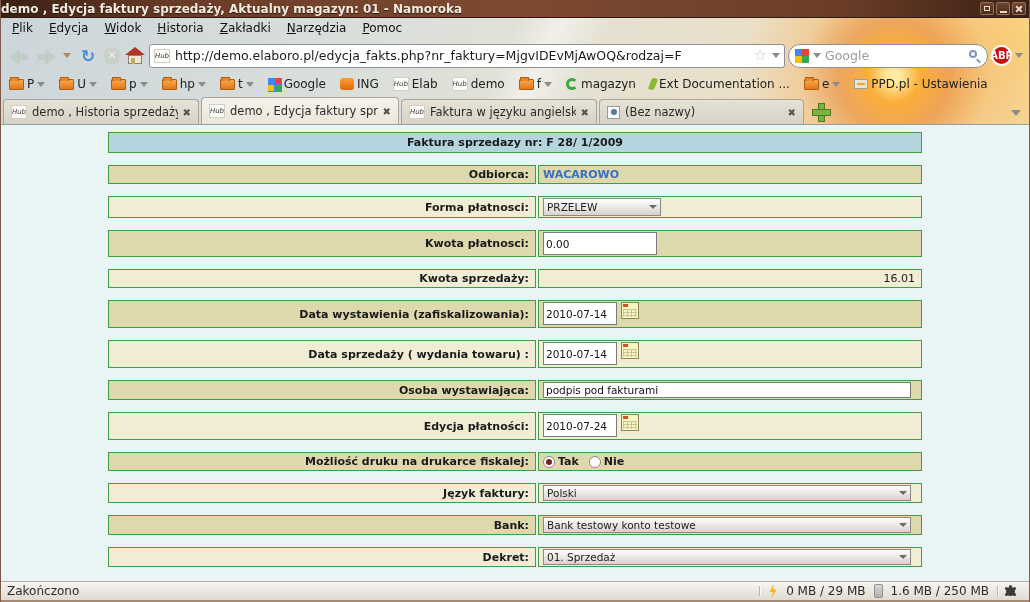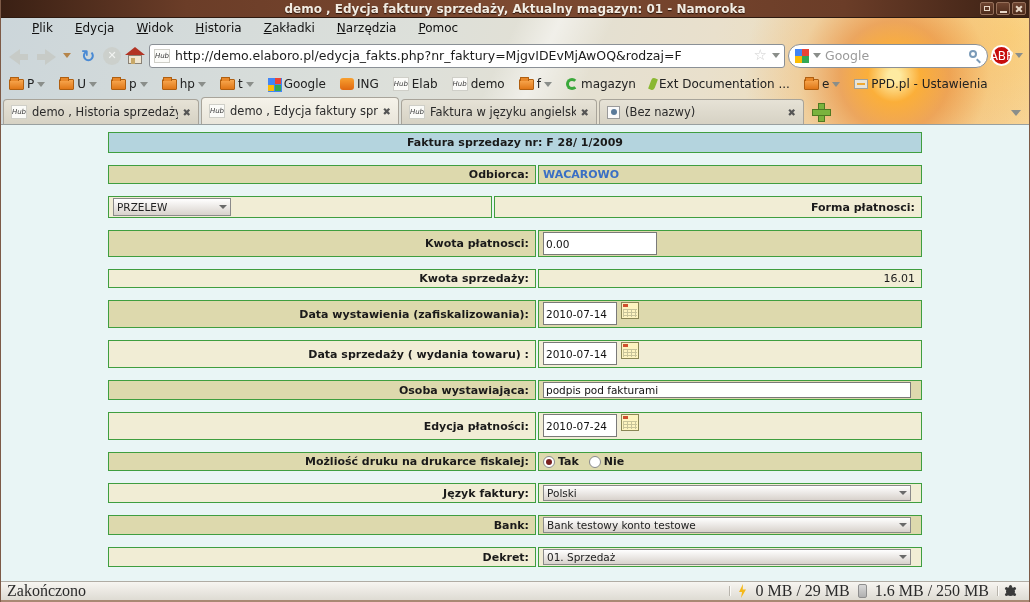--- a/index.html
+++ b/index.html
@@ -9,21 +9,21 @@
     font-size:12px; color:#1a1a1a; background:#e9f5f5; overflow:hidden;
     border-left:1px solid #7d5a47; border-right:1px solid #7d5a47;
   }
   
   .titlebar {
     height:18px; display:flex; align-items:center; position:relative;
     background:linear-gradient(90deg,#3a2014 0%,#6b3d28 18%,#7d4a31 50%,#6b3d28 82%,#3a2014 100%);
     border-bottom:1px solid #2e1a10;
   }
   .title-text {
-    flex:1; text-align:center; color:#f3ece2; font-weight:bold; font-size:12px;
+    flex:1; color:#f3ece2; font-weight:bold; font-size:12px;
     text-shadow:0 1px 1px #2a140a; white-space:nowrap; overflow:hidden;
   }
   .winbtns { position:absolute; right:3px; top:2px; display:flex; gap:2px; }
   .winbtn {
     width:14px; height:13px; background:linear-gradient(180deg,#6e4430,#4e2c1c);
     border:1px solid #96705a; border-radius:2px; color:#e8d8c8; font-size:8px;
     display:flex; align-items:center; justify-content:center; line-height:1;
   }
   .glyph-restore { width:6px; height:5px; border:1px solid #e8d8c8; }
   .glyph-min { width:7px; height:2px; background:#e8d8c8; margin-top:6px; }
@@ -32,21 +32,21 @@
   .glyph-close:before{transform:rotate(45deg);} .glyph-close:after{transform:rotate(-45deg);}
   
   .chrome {
     height:106px; position:relative;
     background:
       radial-gradient(circle at 893px 58px, rgba(255,235,160,.95) 6px, rgba(252,170,45,.9) 26px, rgba(233,120,22,.55) 55px, rgba(244,170,80,.3) 95px, rgba(0,0,0,0) 150px),
       radial-gradient(circle at 1010px 15px, rgba(255,205,100,.55), rgba(0,0,0,0) 110px),
       linear-gradient(115deg, rgba(255,255,255,0) 48%, rgba(255,255,255,.5) 52%, rgba(255,255,255,0) 57%),
       linear-gradient(105deg,#ccd6da 0%,#dde0da 40%,#e9e0cc 68%,#f2dcae 88%,#f6d79e 100%);
   }
-  .menubar { height:20px; display:flex; align-items:center; padding-left:4px; gap:8px;margin-left:20px; }
+  .menubar { height:20px; display:flex; align-items:center; padding-left:4px; gap:2px; }
   .menu-item { display:inline-block; padding:2px 7px; font-size:12px; color:#111; }
   .menu-item::first-letter { text-decoration:underline; }
   
   .navbar { height:35px; display:flex; align-items:center; padding:0 6px; gap:3px; }
   .navicon { display:flex; align-items:center; justify-content:center; }
   .arrow { width:24px; height:24px; position:relative; }
   .arrow .shaft { position:absolute; top:10px; width:9px; height:6px; background:#c7cbc7; }
   .arrow .head { position:absolute; top:5px; width:0; height:0; border-top:8px solid transparent; border-bottom:8px solid transparent; }
   .arrow-back .shaft{ right:3px; } .arrow-back .head{ left:2px; border-right:11px solid #c7cbc7; }
   .arrow-fwd .shaft{ left:3px; } .arrow-fwd .head{ right:2px; border-left:11px solid #c7cbc7; }
@@ -69,21 +69,21 @@
     width:200px; height:24px; background:#fff; border:1px solid #8a9096; border-radius:12px;
     display:flex; align-items:center; padding:0 6px; gap:4px; flex:none;
   }
   .gicon { width:14px; height:14px; display:grid; grid-template-columns:7px 7px; grid-template-rows:7px 7px; flex:none;}
   .gicon i { display:block; }
   .gicon .b{background:#4285f4;} .gicon .r{background:#ea4335;} .gicon .y{background:#fbbc05;} .gicon .g{background:#34a853;}
   .search-text { flex:1; color:#9a9a9a; font-size:12.5px; }
   .mag { width:12px; height:12px; position:relative; flex:none;}
   .mag .lens{ position:absolute; left:0; top:0; width:8px; height:8px; border:2px solid #7a9ab8; border-radius:50%; }
   .mag .handle{ position:absolute; right:0; bottom:0; width:5px; height:2px; background:#7a9ab8; transform:rotate(45deg); }
-  .abp { width:21px; height:21px; border-radius:50%; background:#c70d0d; border:2px solid #fff; color:#fff; font-size:12px; font-weight:normal; display:flex; align-items:center; justify-content:center; flex:none;}
+  .abp { width:21px; height:21px; border-radius:50%; background:#c70d0d; border:2px solid #fff; color:#fff; font-size:10px; font-weight:bold; display:flex; align-items:center; justify-content:center; flex:none;}
   
   .bookbar { height:22px; display:flex; align-items:center; padding:0 8px; gap:14px; font-size:12px; white-space:nowrap; overflow:hidden;}
   .bm { display:flex; align-items:center; gap:3px; color:#222; }
   .folder { width:15px; height:11px; background:linear-gradient(180deg,#f8a850,#e07818); border:1px solid #b05f10; border-radius:1px; position:relative; flex:none;}
   .folder:before { content:""; position:absolute; left:0; top:-3px; width:7px; height:3px; background:#e8882a; border:1px solid #b05f10; border-bottom:none; border-radius:1px 1px 0 0; }
   .bm-ico-g { width:13px; height:13px; display:grid; grid-template-columns:6px 6px; grid-template-rows:6px 6px; gap:1px; flex:none;}
   .ing-ico { width:14px; height:12px; background:linear-gradient(180deg,#f8a030,#e06810); border-radius:3px; flex:none;}
   .elaboro-ico { width:12px; height:12px; border:3px solid #3aa83a; border-radius:50%; border-right-color:transparent; flex:none;}
   .ext-ico { width:6px; height:12px; background:#8ab832; border-radius:3px 0 3px 0; transform:rotate(20deg); flex:none;}
   .ppd-ico { width:14px; height:10px; background:#e8e4d8; border:1px solid #a0a098; flex:none;}
@@ -136,23 +136,22 @@
   .num-right { flex:1; text-align:right; font-size:11px; padding-right:2px; }
   .btnrow { text-align:center; margin-top:22px; }
   .formbtn {
     font-size:10.5px; color:#111; padding:4px 10px; background:linear-gradient(180deg,#f2f2f0,#dcdcd8);
     border:1px solid #9a9a9a; outline:1px dotted #777; outline-offset:-4px; border-radius:5px;
     font-family:"DejaVu Sans",sans-serif;
   }
   
   .statusbar {
     height:21px; background:linear-gradient(180deg,#f7f5f1,#dedbd3); border-top:1px solid #b0aca4;
-    display:flex; align-items:center; padding:4px 6px; font-size:16px; color:#2a2a2a;
+    display:flex; align-items:center; padding:4px 6px; font-size:12px; color:#2a2a2a;
     border-bottom:2px solid #a98873;
-    font-family:Liberation Serif, serif;
   }
   .status-left { flex:1; }
   .status-seg { display:flex; align-items:center; gap:8px; padding:0 8px; border-left:1px solid #b8b4ac; box-shadow:inset 1px 0 0 #fbfaf7; height:100%;justify-content:center; }
   .bolt { width:10px; height:14px; background:#f5b818; clip-path:polygon(55% 0,15% 58%,45% 58%,35% 100%,85% 40%,52% 40%); }
   .ram-ico { width:9px; height:14px; background:linear-gradient(180deg,#d8d8d8,#b0b0b0); border:1px solid #8e8e8e; border-radius:2px; }
   .bug-ico { width:9px; height:9px; border-radius:50%; background:#3a3a3a;
     box-shadow:-4px -3px 0 -3px #3a3a3a,4px -3px 0 -3px #3a3a3a,-4px 3px 0 -3px #3a3a3a,4px 3px 0 -3px #3a3a3a,0 -5px 0 -3px #3a3a3a; }
 </style>
 </head>
 <body>
@@ -332,27 +331,27 @@
     </div>
 
     <div class="frow" style="min-height:19px">
       <div class="fcell flabel shade-a">Odbiorca:</div>
       <div class="fcell fvalue shade-a">
           <a class="link">WACAROWO</a>
         </div>
     </div>
 
     <div class="frow" style="min-height:22px">
+      <div class="fcell flabel shade-b">Forma płatnosci:</div>
       <div class="fcell fvalue shade-b">
         <div class="pselect sel-narrow">
           <span class="sel-text">PRZELEW</span>
             <i class="sel-chev"></i>
         </div>
       </div>
-      <div class="fcell flabel shade-b">Forma płatnosci:</div>
     </div>
 
     <div class="frow" style="min-height:22px">
       <div class="fcell flabel shade-a">Kwota płatnosci:</div>
       <div class="fcell fvalue shade-a">
         <input class="ptext in-money" value="0.00" style="">
       </div>
     </div>
 
     <div class="frow" style="min-height:17px">

